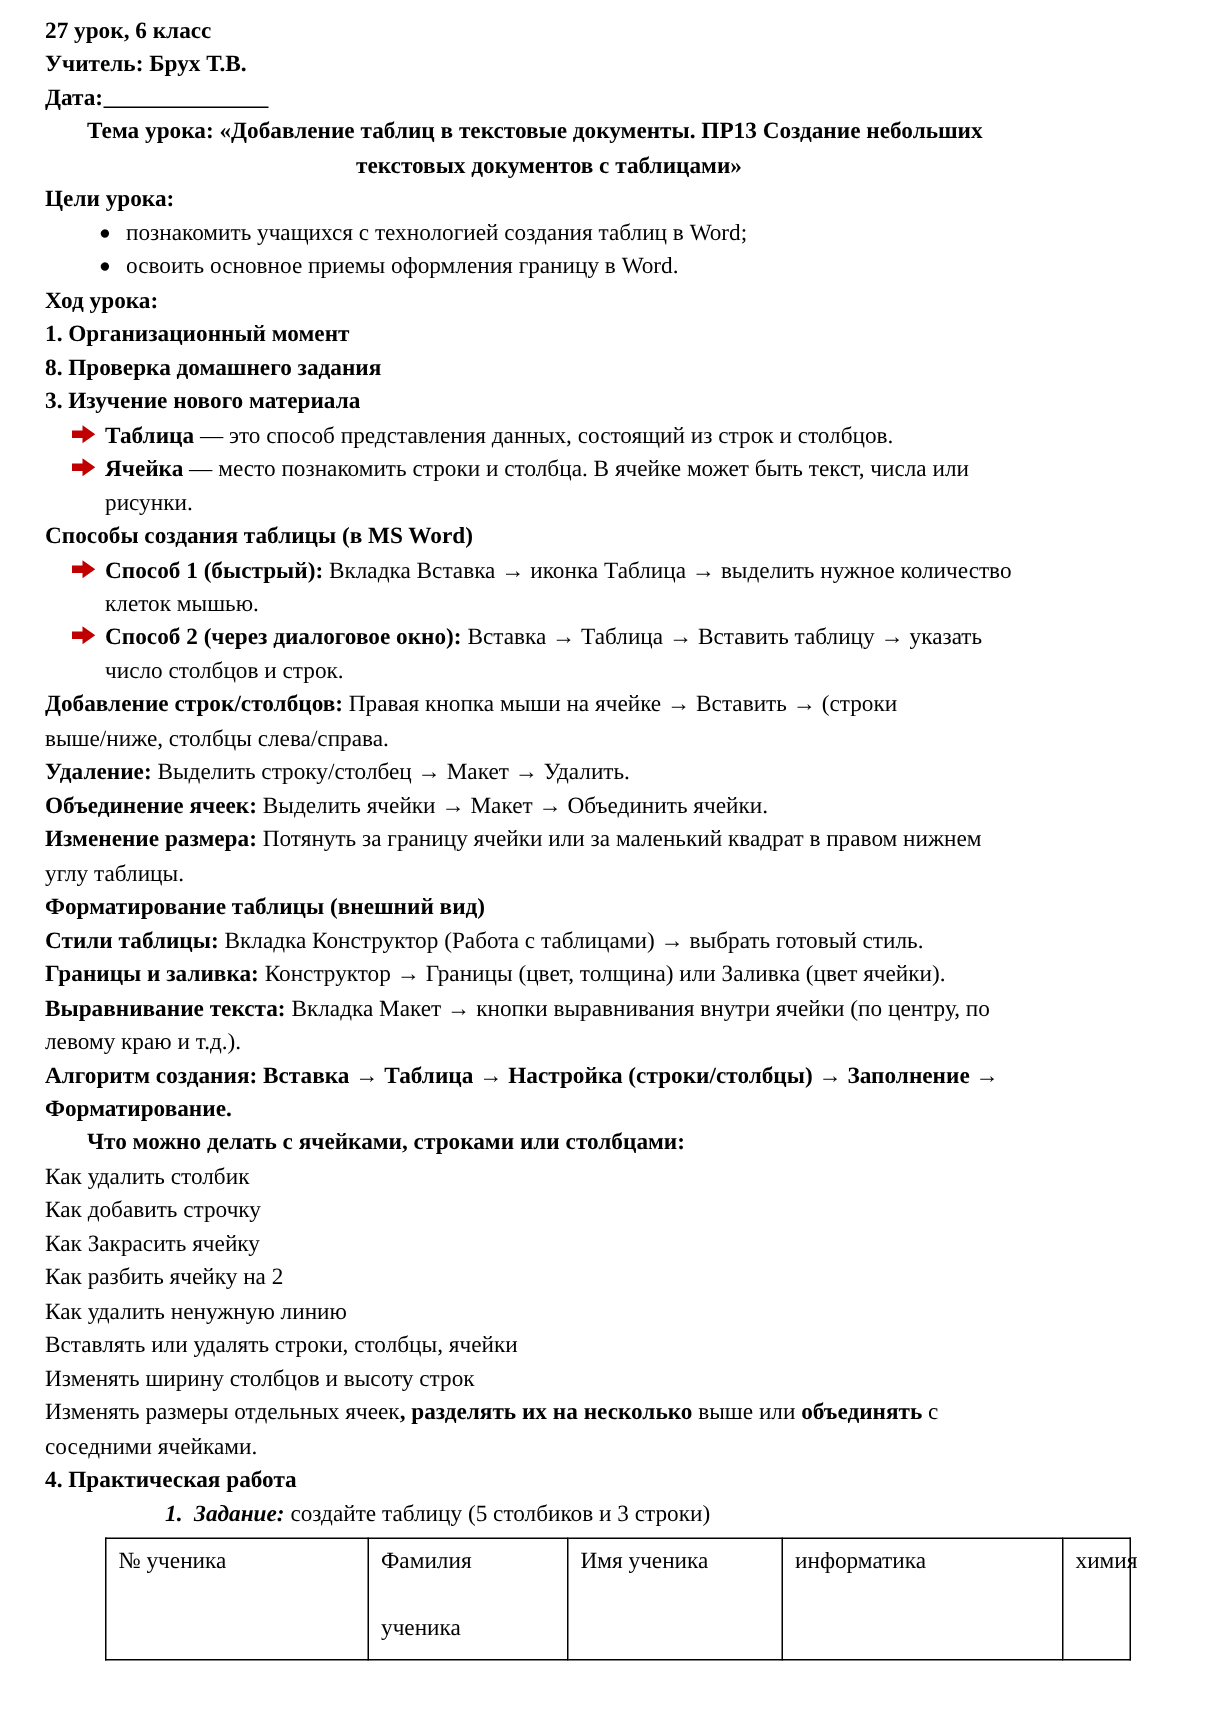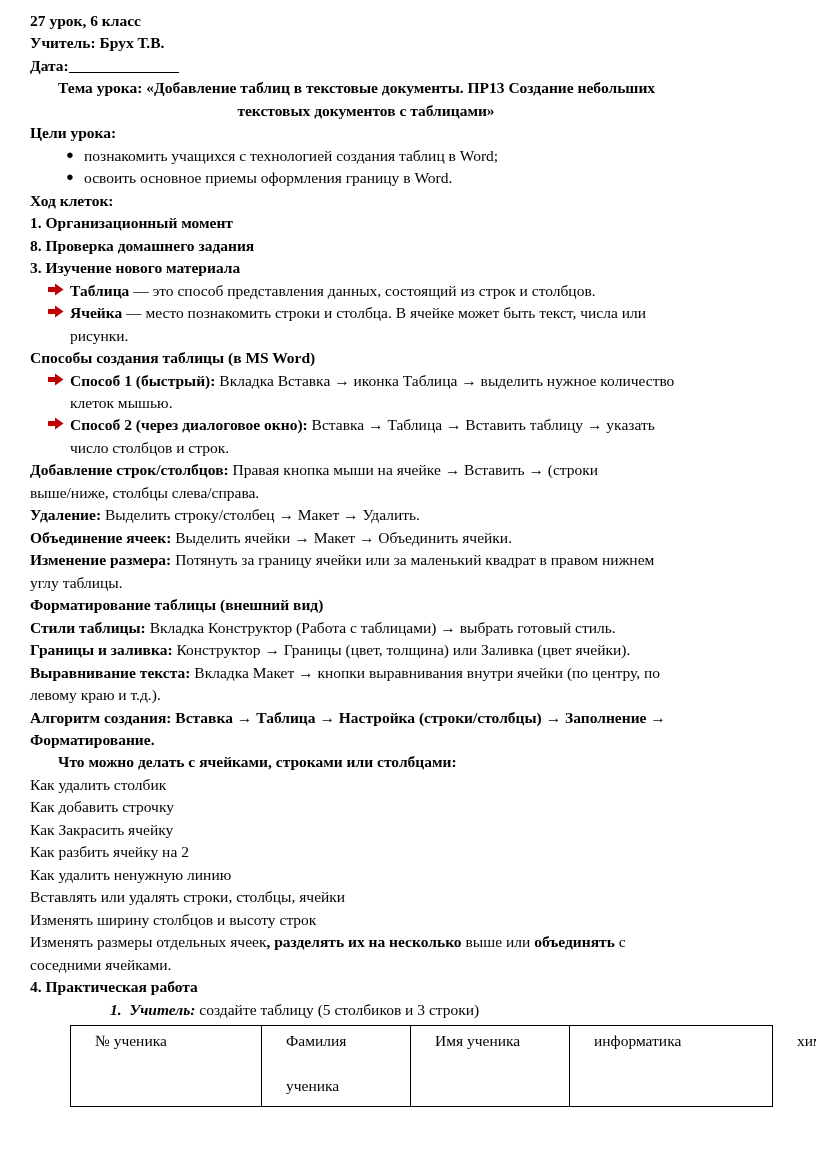--- a/index.html
+++ b/index.html
@@ -79,21 +79,21 @@
   table.doc-table {
     border-collapse: collapse;
     margin-left: 40px;
     margin-top: 4px;
     width: 684px;
     table-layout: fixed;
   }
   table.doc-table td {
     border: 1px solid #000000;
     vertical-align: top;
-    padding: 4px 6px 4px 24px;
+    padding: 4px 6px 4px 8px;
     font-size: 15.5px;
     line-height: 1.45;
     height: 72px;
   }
   .cell-second-line {
     margin-top: 22px;
   }
 </style>
 </head>
 <body>
@@ -110,21 +110,21 @@
   <div class="line bold">Цели урока:</div>
   <div class="bullet-row">
     <span class="bullet-dot">●</span>
     <span class="bullet-text">познакомить учащихся с технологией создания таблиц в Word;</span>
   </div>
   <div class="bullet-row">
     <span class="bullet-dot">●</span>
     <span class="bullet-text">освоить основное приемы оформления границу в Word.</span>
   </div>
 
-  <div class="line bold">Ход клеток:</div>
+  <div class="line bold">Ход урока:</div>
   <div class="line bold">1. Организационный момент</div>
   <div class="line bold">8. Проверка домашнего задания</div>
   <div class="line bold">3. Изучение нового материала</div>
 
   <div class="arrow-row">
     <span class="arrow-icon">
       <svg width="16" height="13" viewBox="0 0 16 13" aria-hidden="true">
           <path d="M0 4 L7 4 L7 0.5 L15.5 6.5 L7 12.5 L7 9 L0 9 Z" fill="#c00000"></path>
         </svg>
     </span>
@@ -189,21 +189,21 @@
   <div class="line">Как разбить ячейку на 2</div>
   <div class="line">Как удалить ненужную линию</div>
   <div class="line">Вставлять или удалять строки, столбцы, ячейки</div>
   <div class="line">Изменять ширину столбцов и высоту строк</div>
 
   <div class="line"><span>Изменять размеры отдельных ячеек</span><b>, разделять их на несколько</b><span> выше или </span><b>объединять</b><span> с</span></div>
   <div class="line">соседними ячейками.</div>
 
   <div class="line bold">4. Практическая работа</div>
 
-  <div class="line" style="padding-left:80px;"><i style="font-weight:bold;">1.</i>&nbsp;&nbsp;<i style="font-weight:bold;">Учитель:</i><span> создайте таблицу (5 столбиков и 3 строки)</span></div>
+  <div class="line" style="padding-left:80px;"><i style="font-weight:bold;">1.</i>&nbsp;&nbsp;<i style="font-weight:bold;">Задание:</i><span> создайте таблицу (5 столбиков и 3 строки)</span></div>
 
   <table class="doc-table">
     <tbody>
         <tr>
       <td style="width:160px;">№ ученика</td>
       <td style="width:118px;"><span>Фамилия</span><div class="cell-second-line">ученика</div></td>
       <td style="width:128px;">Имя ученика</td>
       <td style="width:172px;">информатика</td>
       <td>химия</td>
     </tr>

